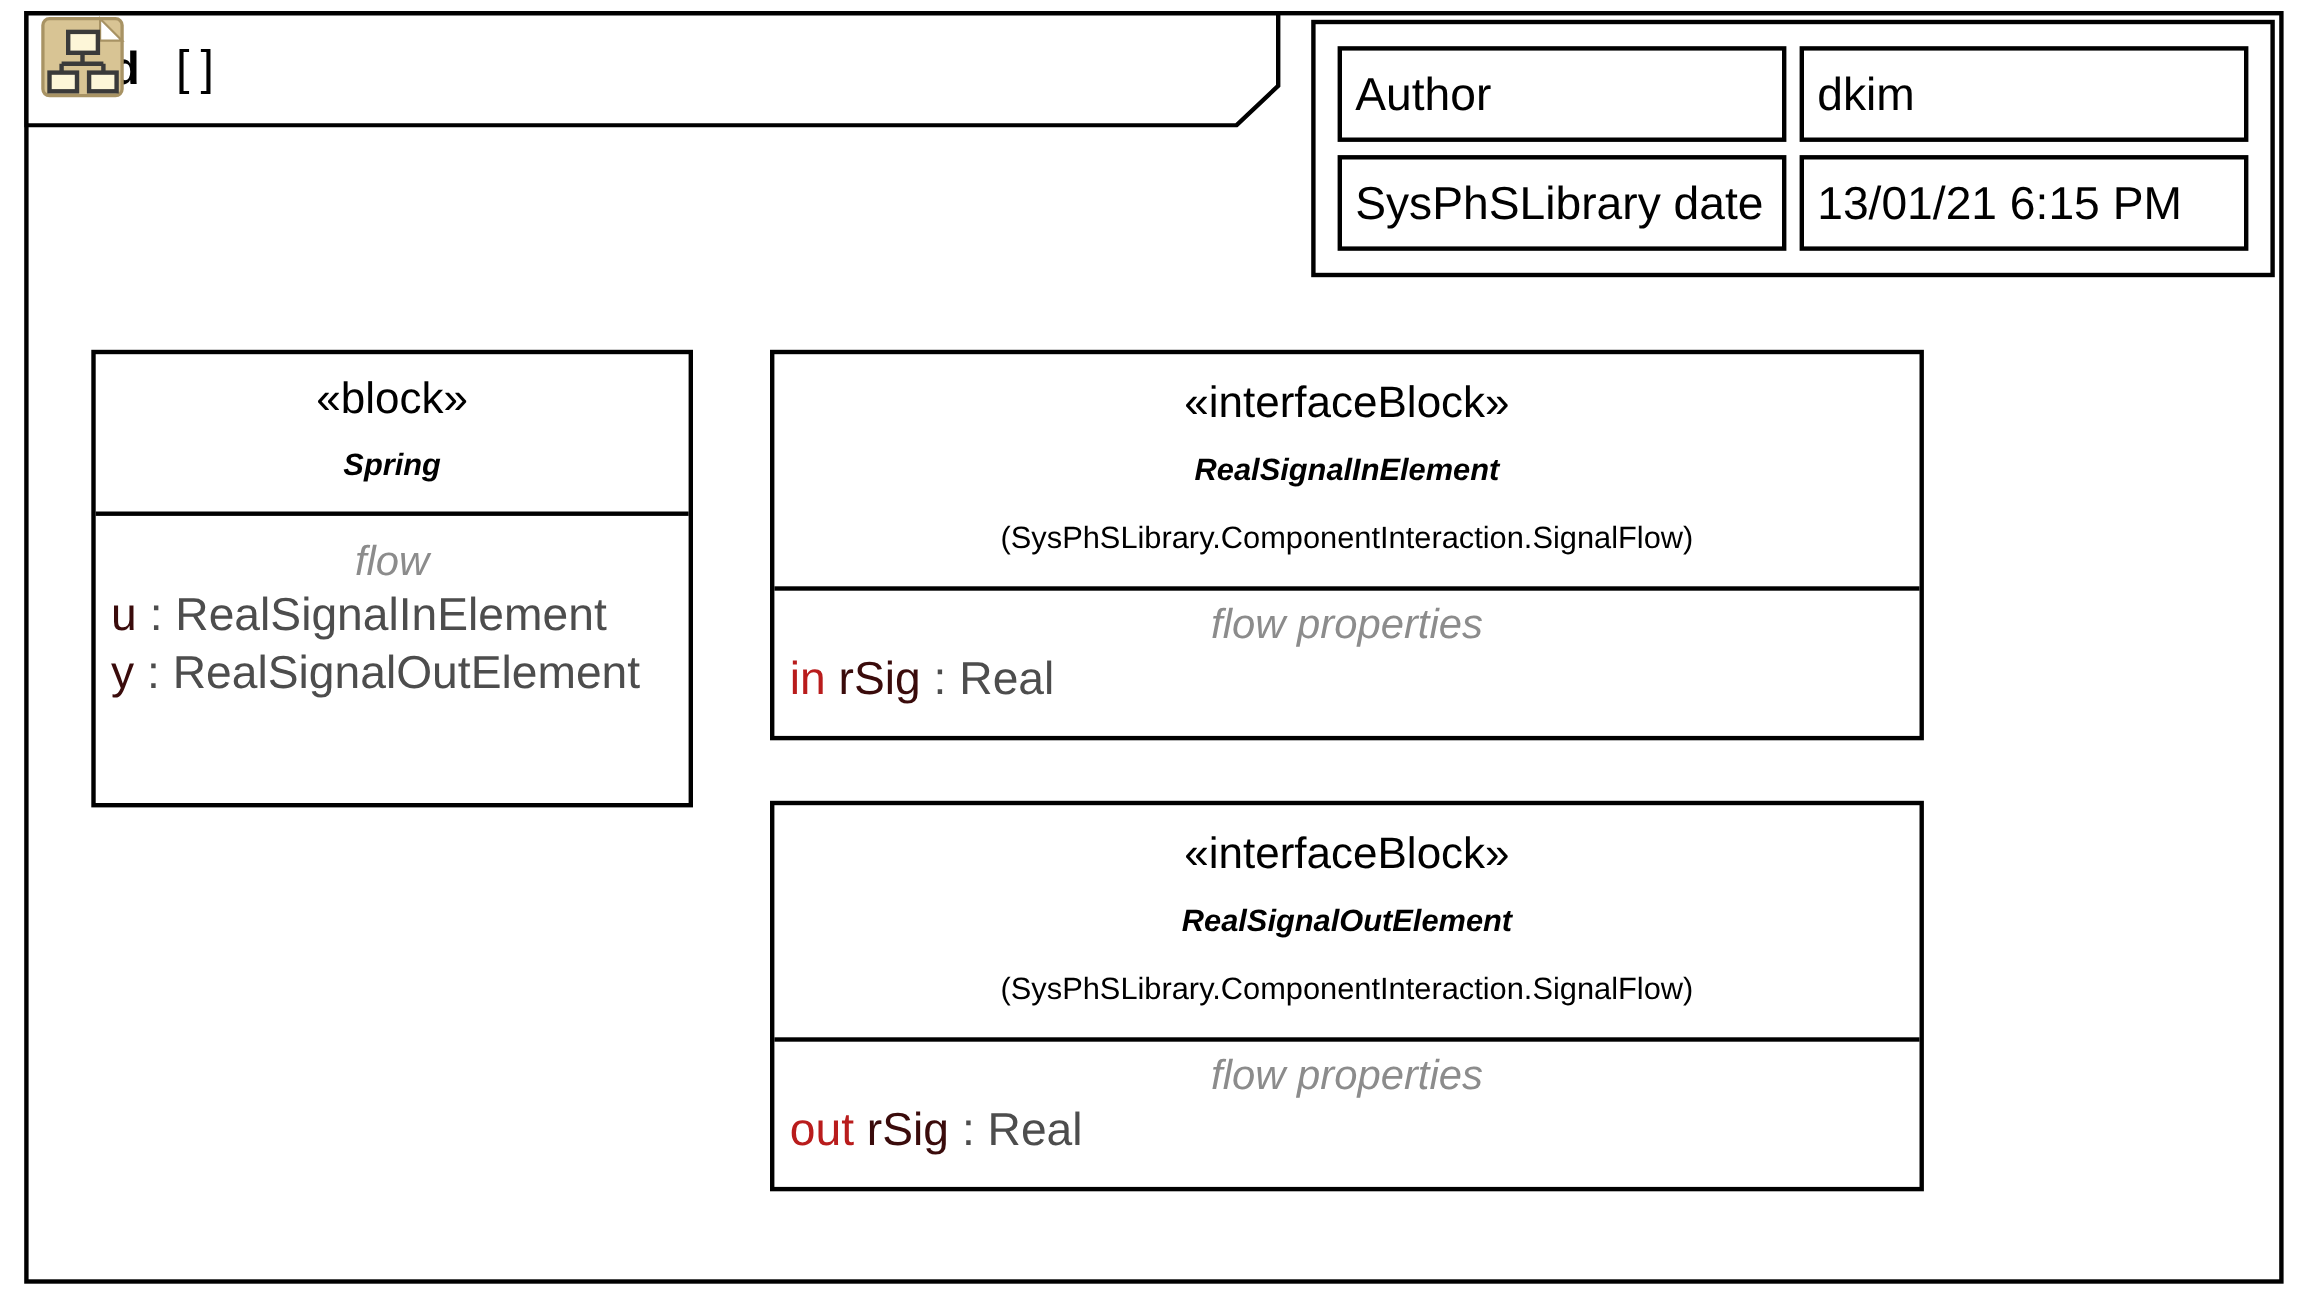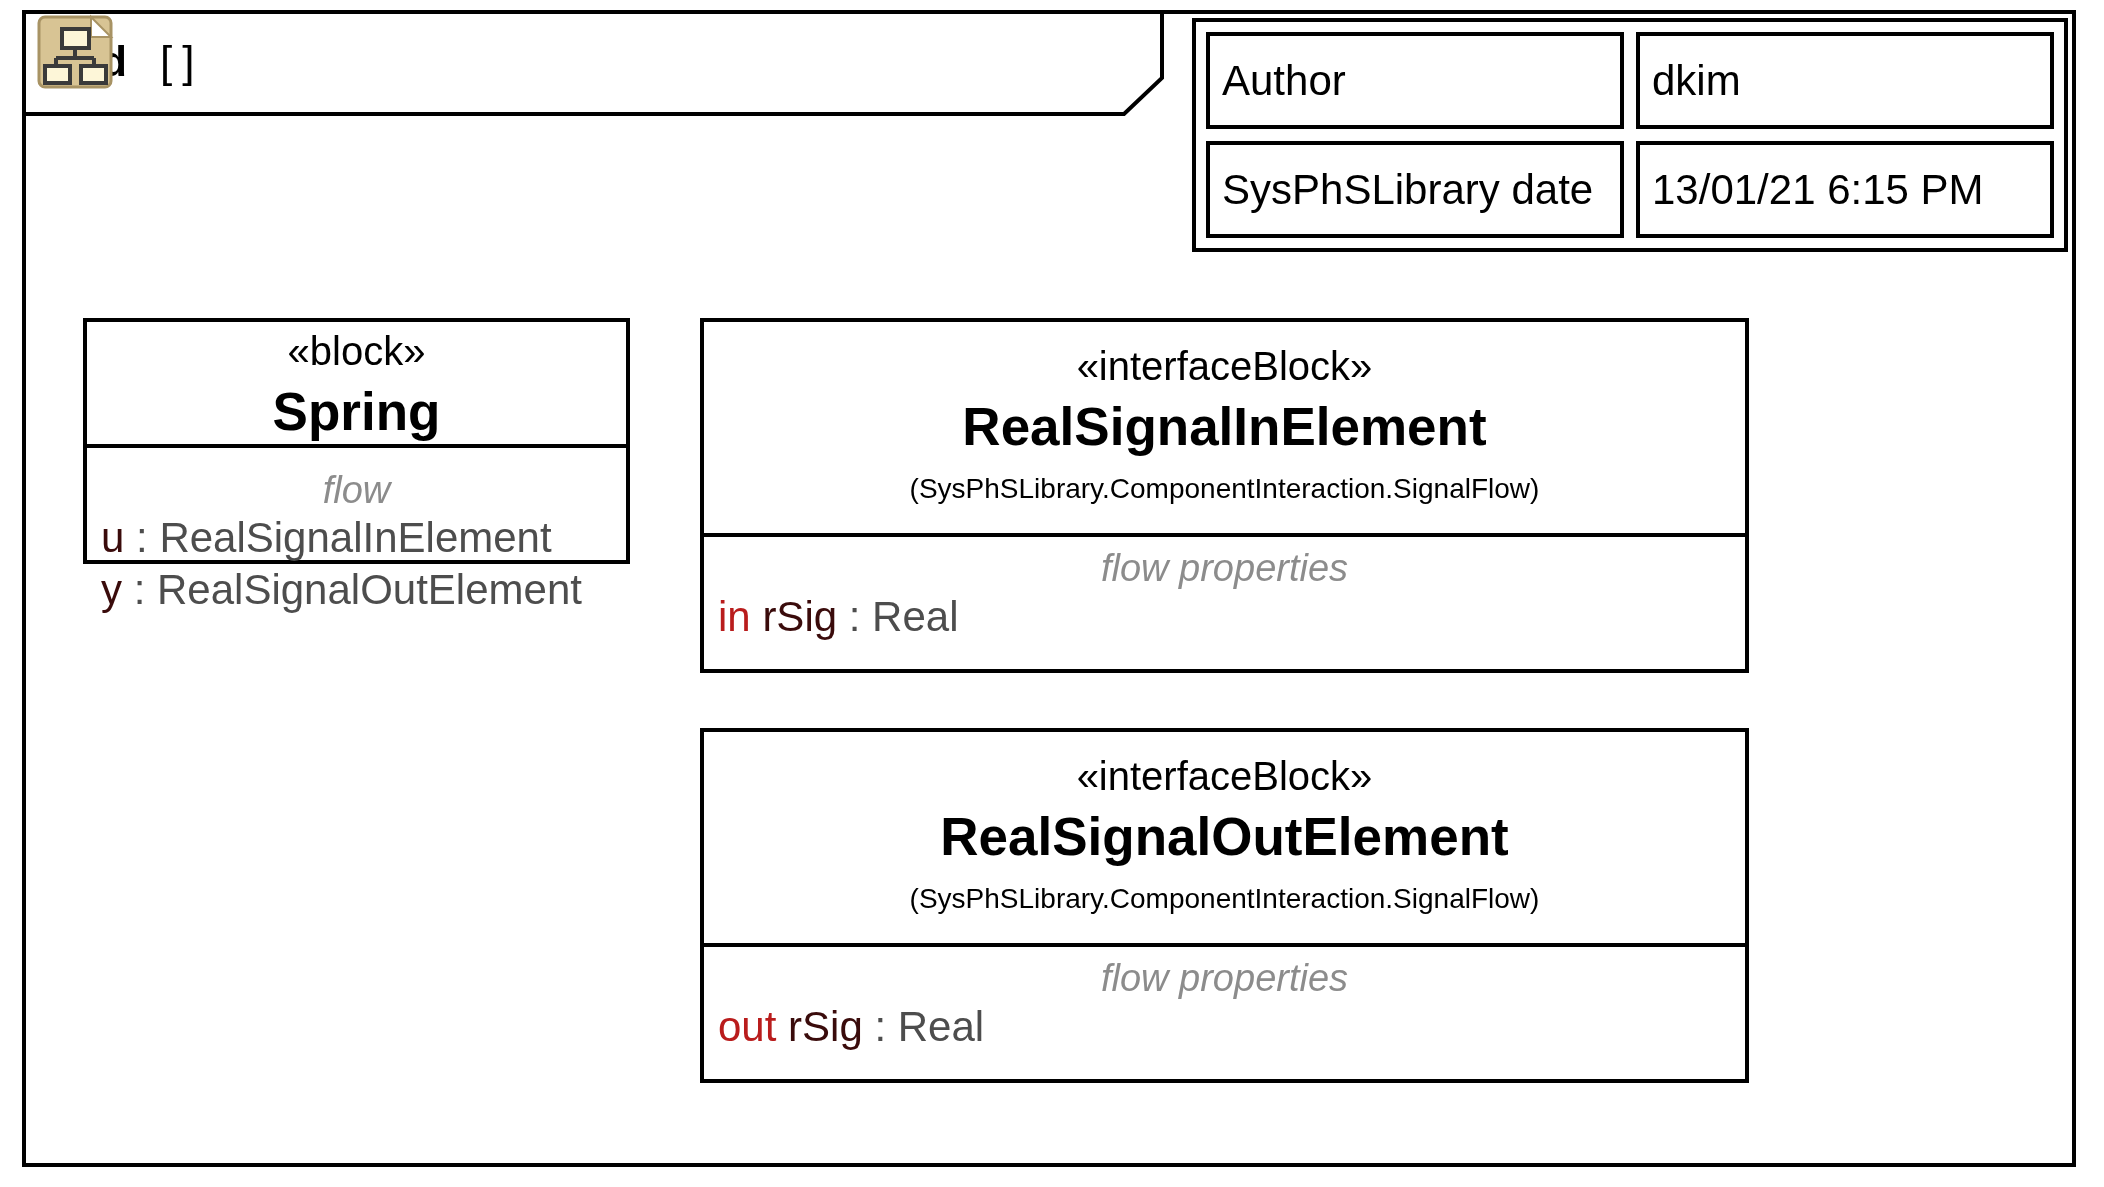--- a/index.html
+++ b/index.html
@@ -23,39 +23,39 @@
   .tab-kind{font-size:42px;font-weight:bold;margin-left:26px;letter-spacing:1px;}
   .tab-bracket{font-size:44px;margin-left:32px;}
   .tab-bracket-close{font-size:44px;margin-left:10px;}
   .tab-icon{margin-left:14px;width:78px;height:76px;flex:0 0 auto;}
   .tab-title{font-size:42px;margin-left:14px;white-space:nowrap;}
   
   .info-table{
     position:absolute;left:1192px;top:18px;width:876px;height:234px;
     border:4px solid #000;background:#fff;box-sizing:border-box;
     display:grid;grid-template-columns:1fr 1fr;grid-template-rows:1fr 1fr;
-    gap:12px;padding:10px;
+    gap:12px;padding:20px;
   }
   .info-cell{
     border:4px solid #000;box-sizing:border-box;background:#fff;
     display:flex;align-items:center;
     font-size:42px;padding-left:12px;white-space:nowrap;overflow:hidden;
   }
   
   .node{
     position:absolute;border:4px solid #000;background:#fff;box-sizing:border-box;
     display:flex;flex-direction:column;
   }
   .node-header{
     border-bottom:4px solid #000;box-sizing:border-box;
     display:flex;flex-direction:column;align-items:center;justify-content:center;
     text-align:center;white-space:nowrap;
   }
   .stereo{font-size:40px;line-height:58px;}
-  .node-name{font-size:53px;font-weight:bold;line-height:64px;}
+  .node-name{font-size:28px;font-weight:bold;line-height:64px;font-style:italic;}
   .node-qual{font-size:28px;line-height:60px;}
   .compartment{flex:1;padding-top:12px;box-sizing:border-box;}
   .comp-label{
     text-align:center;font-style:italic;color:#8c8c8c;
     font-size:38px;line-height:46px;
   }
   .prop-line{
     font-size:42px;line-height:52px;padding-left:14px;white-space:nowrap;
   }
   .prop-dir{color:#b91c1c;margin-top:39px;}
@@ -96,21 +96,21 @@
     <span>dkim</span>
   </div>
   <div class="info-cell">
     <span>SysPhSLibrary date</span>
   </div>
   <div class="info-cell">
     <span>13/01/21 6:15 PM</span>
   </div>
 </div>
 
-<div class="node spring" style="left:83px;top:318px;width:547px;height:246px;">
+<div class="node spring" style="left:83px;top:318px;width:547px;height:416px;">
   <div class="node-header" style="height:147px;">
     <div class="stereo">«block»</div>
     <div class="node-name">Spring</div>
   </div>
   <div class="compartment spring-comp">
     <div class="comp-label" style="line-height:44px;">flow</div>
     <div class="prop-line">
       <span class="prop-name">u</span><span class="prop-type"> : </span><span class="prop-type">RealSignalInElement</span>
     </div>
     <div class="prop-line">

